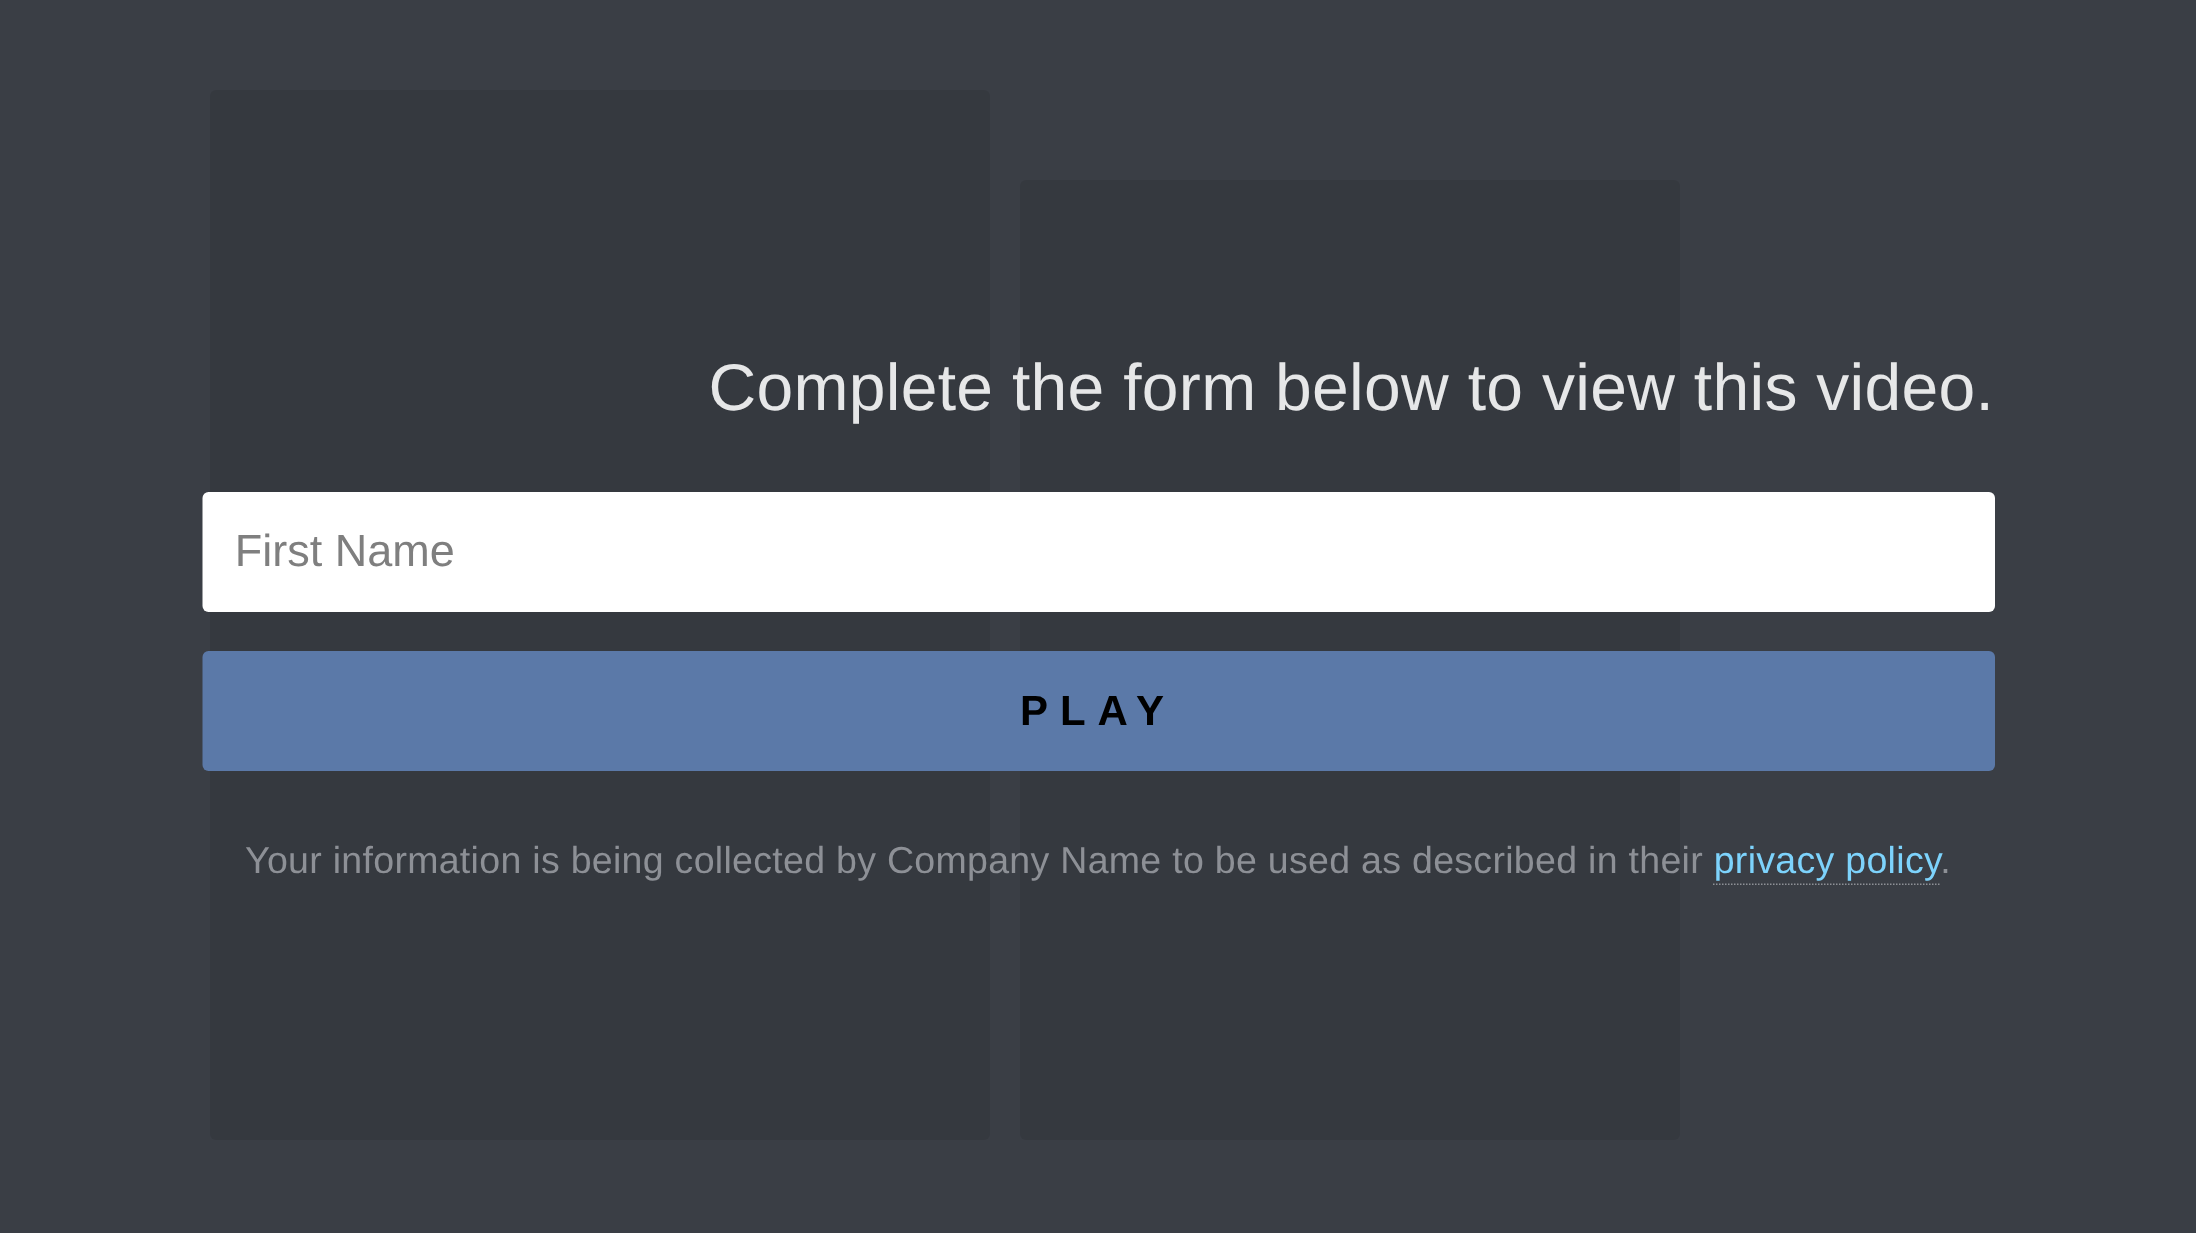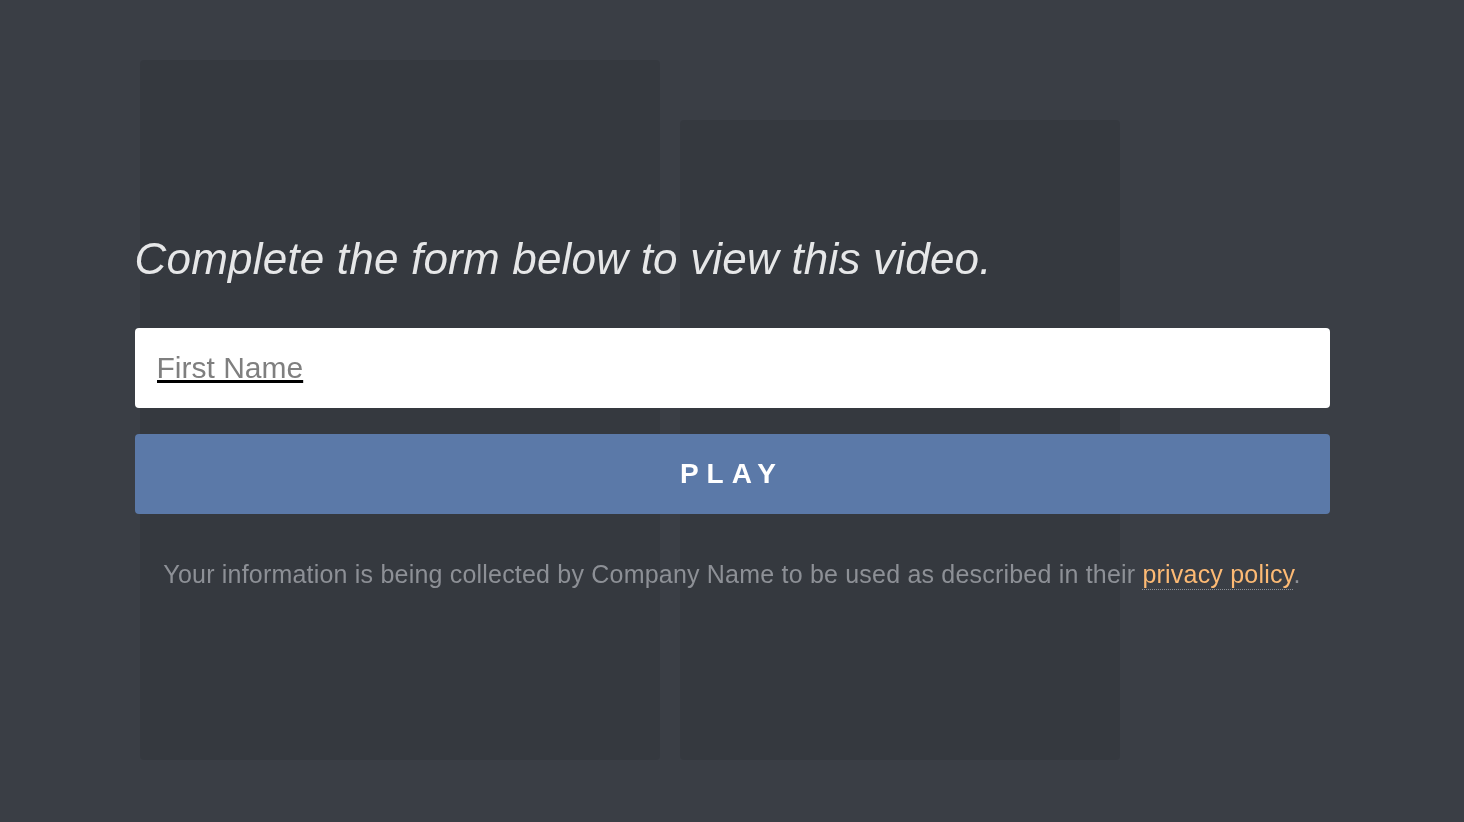--- a/index.html
+++ b/index.html
@@ -40,30 +40,28 @@
     }
     .form-container {
       width: 1195px;
       position: relative;
       z-index: 1;
     }
     .heading {
       color: #e6e7e8;
       font-size: 44px;
       font-weight: 400;
-      text-align: left;
+      text-align: right;
       letter-spacing: 0.2px;
       margin-bottom: 44px;
-      font-style: italic;
     }
     .row {
       display: flex;
       gap: 24px;
       margin-bottom: 24px;
-      text-decoration: underline;
     }
     .input {
       flex: 1;
       height: 80px;
       background: #ffffff;
       border: none;
       border-radius: 4px;
       padding: 0 22px;
       font-size: 30px;
       color: #333333;
@@ -75,38 +73,38 @@
     }
     .full {
       width: 100%;
     }
     .play-button {
       width: 100%;
       height: 80px;
       background: #5b79a8;
       border: none;
       border-radius: 4px;
-      color: #ffffff;
+      color: #000000;
       font-size: 28px;
       font-weight: 600;
       letter-spacing: 8px;
       cursor: pointer;
       font-family: inherit;
       margin-top: 2px;
     }
     .disclaimer {
       margin-top: 46px;
       text-align: center;
       color: #8d9096;
       font-size: 25px;
       font-weight: 400;
       letter-spacing: 0.2px;
     }
     .privacy-link {
-      color: #fdba74;
+      color: #7dd3fc;
       text-decoration: none;
       border-bottom: 1px dotted #8d9096;
       padding-bottom: 1px;
       cursor: pointer;
     }
   </style>
 </head>
 <body>
 
 <div class="form-container">

